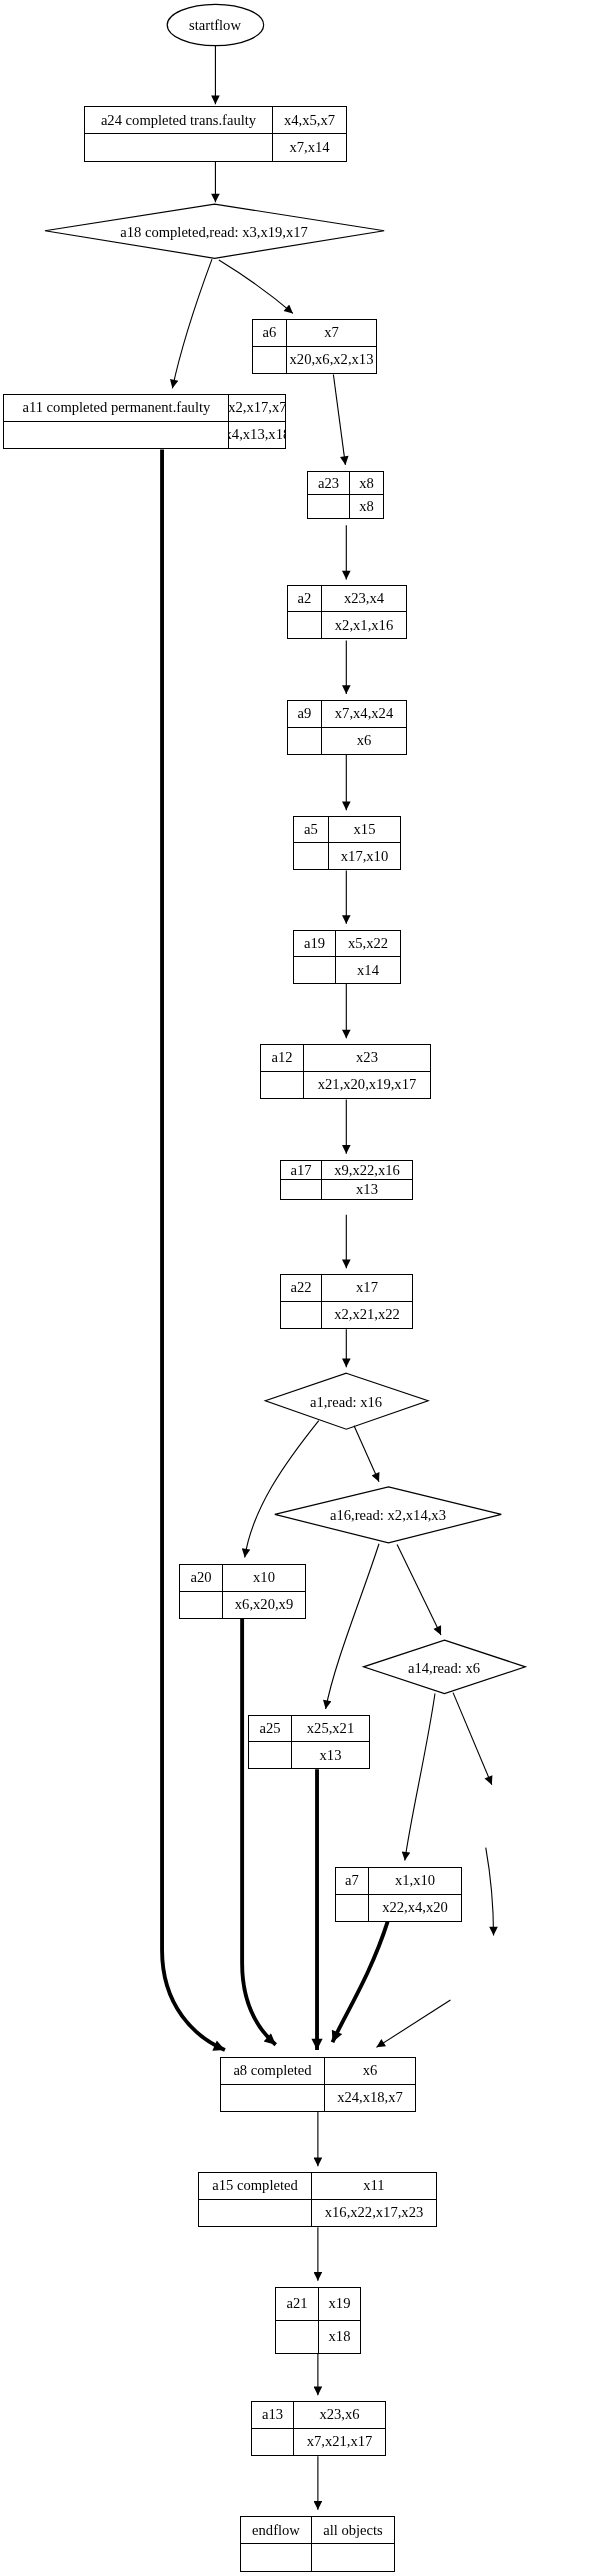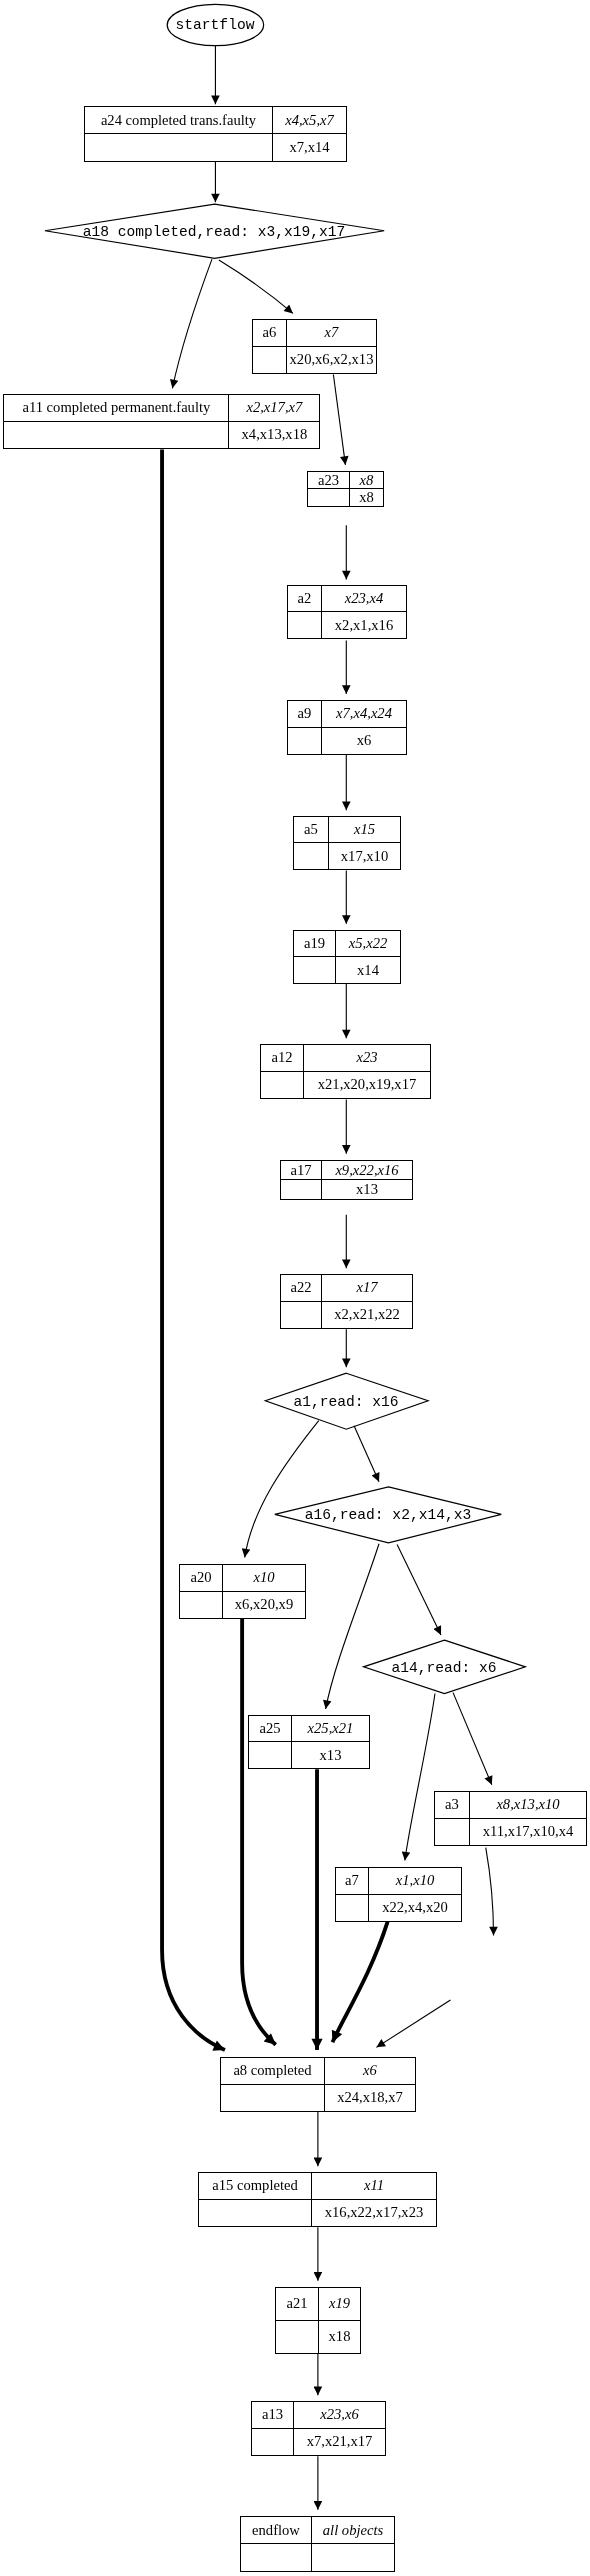--- a/index.html
+++ b/index.html
@@ -4,24 +4,24 @@
 <style>
   html,body{margin:0;padding:0;background:#ffffff;}
   .canvas{position:relative;width:591px;height:2576px;background:#fff;
           font-family:"Liberation Serif",serif;color:#000;}
   .edges{position:absolute;left:0;top:0;width:591px;height:2576px;}
   .node{position:absolute;display:grid;grid-template-rows:1fr 1fr;background:#fff;
         border:1.3px solid #000;box-sizing:border-box;font-size:14.6px;line-height:1;text-align:center;}
   .node .c{display:flex;align-items:center;justify-content:center;white-space:nowrap;
            box-sizing:border-box;overflow:hidden;padding:0 1.7px;}
   .node .tl{border-right:1.3px solid #000;border-bottom:1.3px solid #000;}
-  .node .tr{border-bottom:1.3px solid #000;font-style:italic;}
+  .node .tr{border-bottom:1.3px solid #000;}
   .node .bl{border-right:1.3px solid #000;}
   .dlabel{position:absolute;transform:translate(-50%,-50%);white-space:nowrap;
-          font-size:14.6px;line-height:1;font-family:Liberation Mono, monospace;}
+          font-size:14.6px;line-height:1;}
 </style>
 </head>
 <body>
 
 <div class="canvas">
 
   <svg class="edges" width="591" height="2576" viewBox="0 0 686 2992" xmlns="http://www.w3.org/2000/svg">
     <defs>
       <marker id="ah" viewBox="0 0 10 10" refX="10" refY="5" markerWidth="13" markerHeight="10" orient="auto" markerUnits="userSpaceOnUse">
           <path d="M0,0 L10,5 L0,10 z" fill="#000"></path>
@@ -79,35 +79,35 @@
   <div class="dlabel" style="left:388px;top:1515px">a16,read: x2,x14,x3</div>
   <div class="dlabel" style="left:444px;top:1668px">a14,read: x6</div>
 
   <div class="node" style="left:84px;top:106px;width:263px;height:56px;grid-template-columns:188px 1fr">
     <div class="c tl">a24 completed trans.faulty</div>
     <div class="c tr">x4,x5,x7</div>
     <div class="c bl"></div>
     <div class="c br">x7,x14</div>
   </div>
 
-  <div class="node" style="left:3.4px;top:394px;width:317px;height:55px;grid-template-columns:225px 1fr">
+  <div class="node" style="left:3.4px;top:394px;width:283px;height:55px;grid-template-columns:225px 1fr">
     <div class="c tl">a11 completed permanent.faulty</div>
     <div class="c tr">x2,x17,x7</div>
     <div class="c bl"></div>
     <div class="c br">x4,x13,x18</div>
   </div>
 
   <div class="node" style="left:252px;top:319px;width:125px;height:55px;grid-template-columns:34px 1fr">
     <div class="c tl">a6</div>
     <div class="c tr">x7</div>
     <div class="c bl"></div>
     <div class="c br">x20,x6,x2,x13</div>
   </div>
 
-  <div class="node" style="left:307px;top:471px;width:77px;height:36px;grid-template-columns:42px 1fr">
+  <div class="node" style="left:307px;top:471px;width:77px;height:48px;grid-template-columns:42px 1fr">
     <div class="c tl">a23</div>
     <div class="c tr">x8</div>
     <div class="c bl"></div>
     <div class="c br">x8</div>
   </div>
 
   <div class="node" style="left:287px;top:585px;width:120px;height:54px;grid-template-columns:34px 1fr">
     <div class="c tl">a2</div>
     <div class="c tr">x23,x4</div>
     <div class="c bl"></div>
@@ -163,26 +163,20 @@
     <div class="c br">x6,x20,x9</div>
   </div>
 
   <div class="node" style="left:248px;top:1715px;width:122px;height:54px;grid-template-columns:43px 1fr">
     <div class="c tl">a25</div>
     <div class="c tr">x25,x21</div>
     <div class="c bl"></div>
     <div class="c br">x13</div>
   </div>
 
-  <div class="node" style="left:434px;top:1791px;width:153px;height:55px;grid-template-columns:35px 1fr">
-    <div class="c tl">a3</div>
-    <div class="c tr">x8,x13,x10</div>
-    <div class="c bl"></div>
-    <div class="c br">x11,x17,x10,x4</div>
-  </div>
 
   <div class="node" style="left:335px;top:1867px;width:127px;height:55px;grid-template-columns:33px 1fr">
     <div class="c tl">a7</div>
     <div class="c tr">x1,x10</div>
     <div class="c bl"></div>
     <div class="c br">x22,x4,x20</div>
   </div>
 
 
   <div class="node" style="left:220px;top:2057px;width:196px;height:55px;grid-template-columns:104px 1fr">

